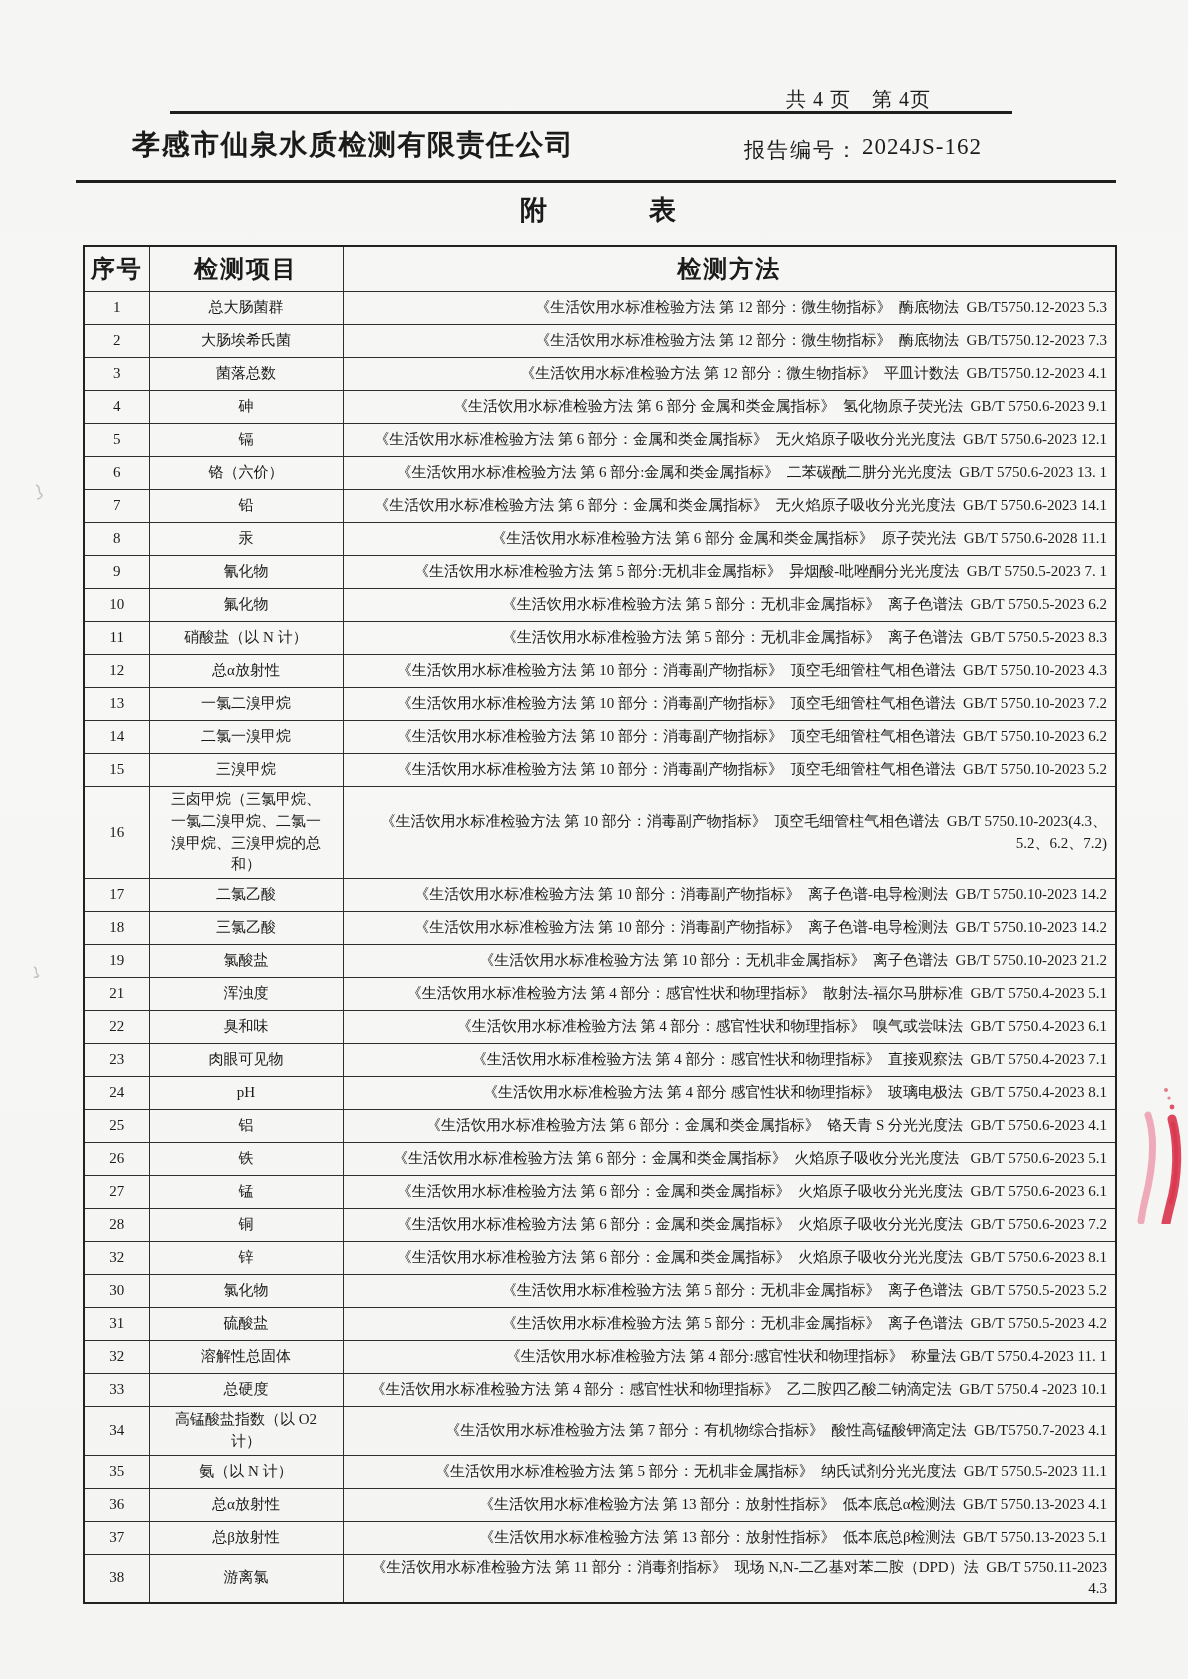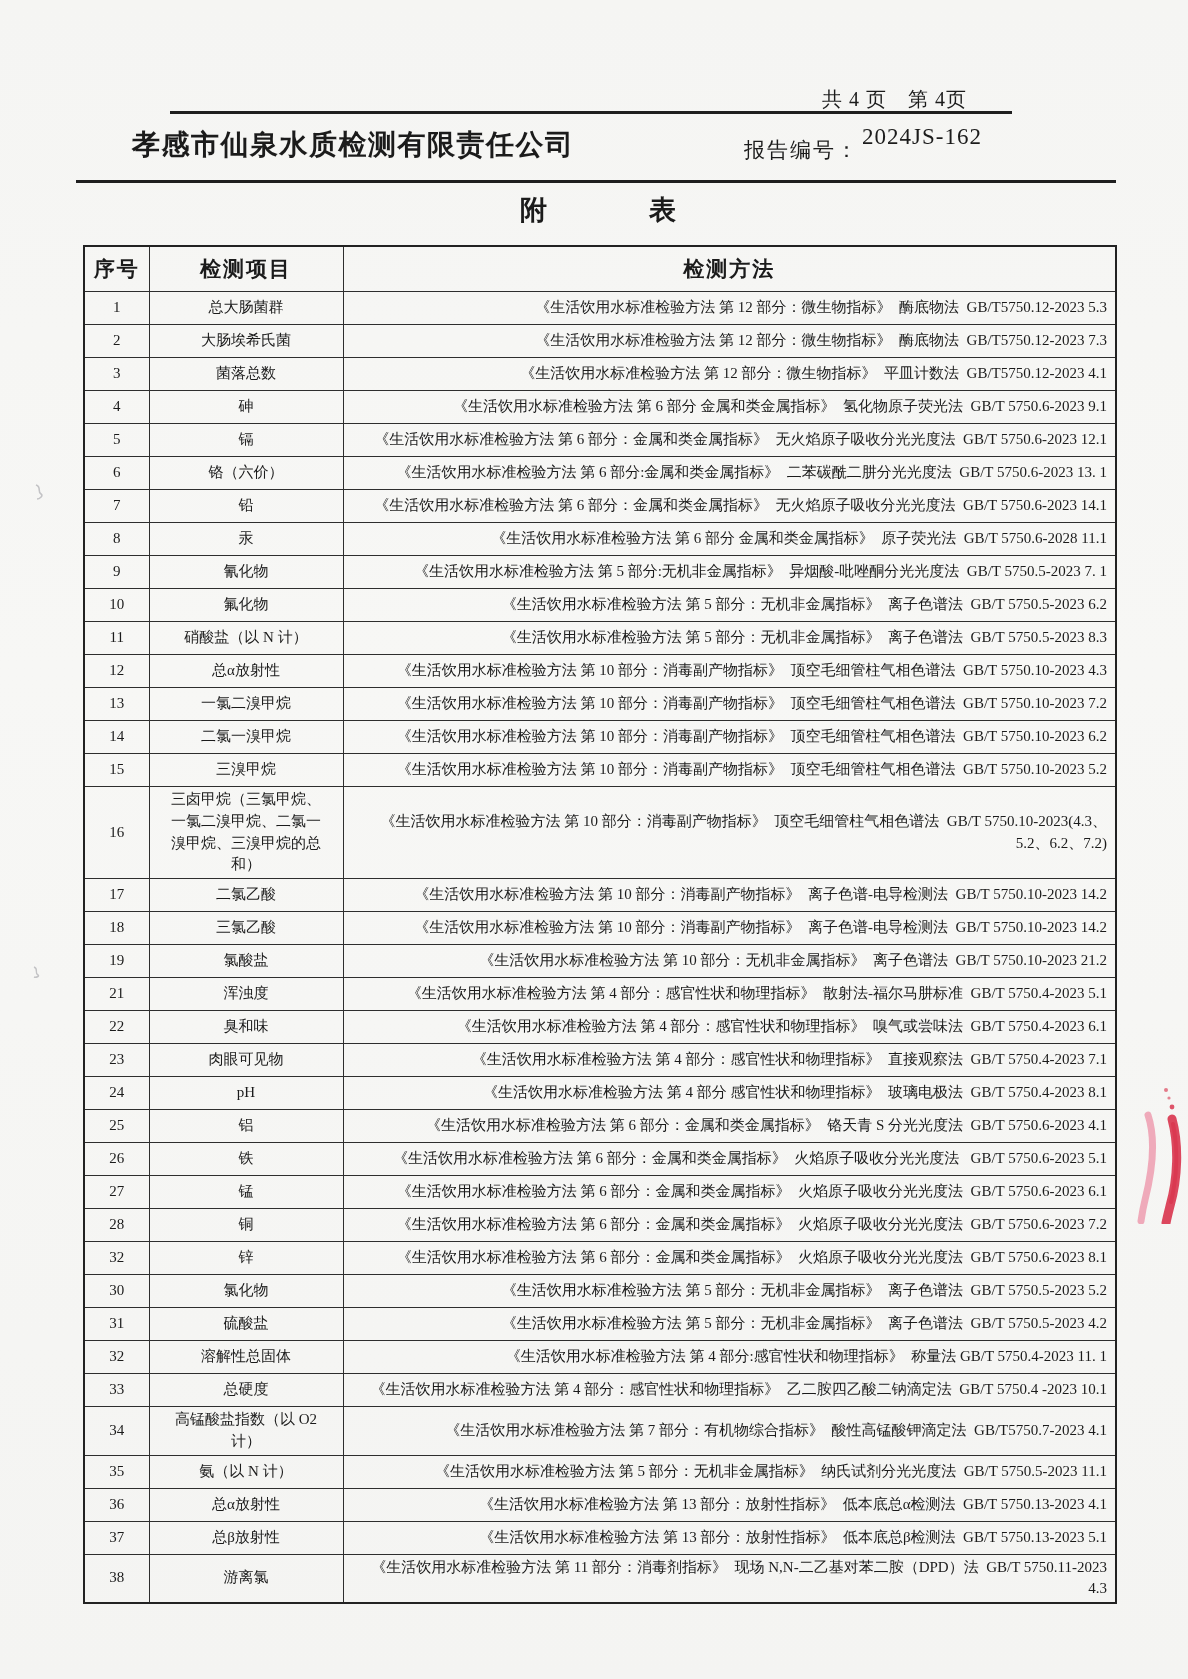--- a/index.html
+++ b/index.html
@@ -14,21 +14,21 @@
   .page {
     position: relative;
     width: 1188px;
     height: 1679px;
     background: linear-gradient(180deg, #f5f5f3 0%, #f7f7f5 40%, #f4f4f2 100%);
     color: #1b1b1b;
   }
   .page-info {
     position: absolute;
     top: 86px;
-    left: 822px;
+    left: 786px;
     font-size: 20px;
     letter-spacing: 1px;
     white-space: pre;
   }
   .rule {
     position: absolute;
     background: #1f1f1f;
   }
   .rule-top  { top: 111px; left: 170px; width: 842px;  height: 2.5px; }
   .rule-mid  { top: 180px; left: 76px;  width: 1040px; height: 3px; }
@@ -45,21 +45,21 @@
   .report-label {
     position: absolute;
     top: 136px;
     left: 744px;
     font-size: 21px;
     letter-spacing: 2px;
     white-space: nowrap;
   }
   .report-number {
     position: absolute;
-    top: 124px;
+    top: 134px;
     left: 862px;
     font-size: 23px;
     letter-spacing: 1px;
     white-space: nowrap;
   }
   .doc-title {
     position: absolute;
     top: 192px;
     left: 83px;
     width: 1032px;
@@ -79,21 +79,21 @@
     table-layout: fixed;
     border: 2.5px solid #222;
     background: transparent;
   }
   table.report col.c-no     { width: 65px; }
   table.report col.c-item   { width: 194px; }
   table.report col.c-method { width: 773px; }
   table.report th {
     border: 1.5px solid #2e2e2e;
     height: 42px;
-    font-size: 21px;
+    font-size: 24px;
     font-weight: 600;
     letter-spacing: 2px;
     text-align: center;
     vertical-align: middle;
   }
   table.report td {
     border: 1.5px solid #2e2e2e;
     vertical-align: middle;
     font-size: 15px;
     line-height: 1.45;

